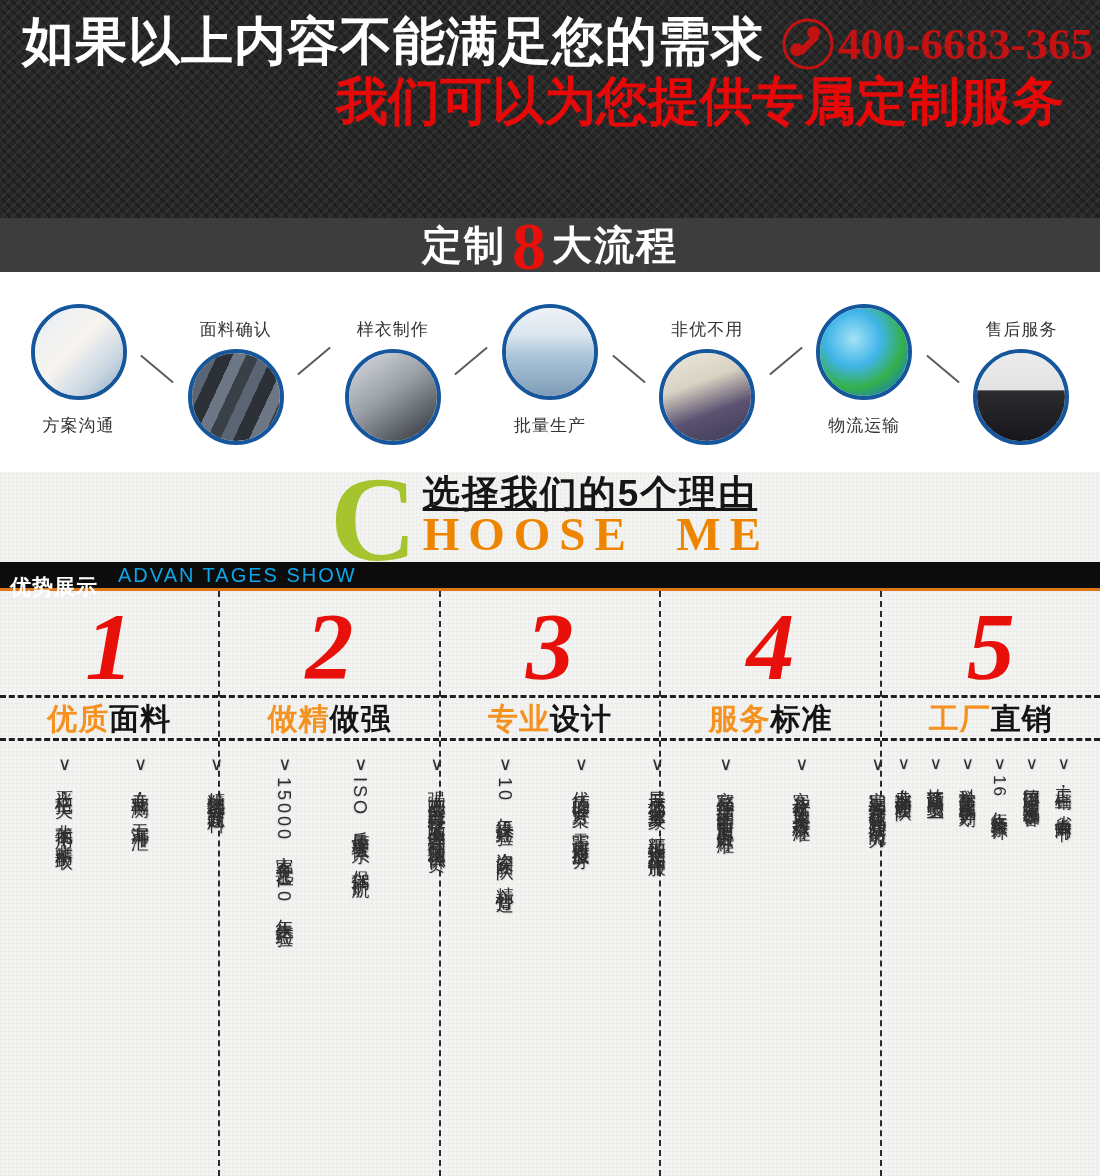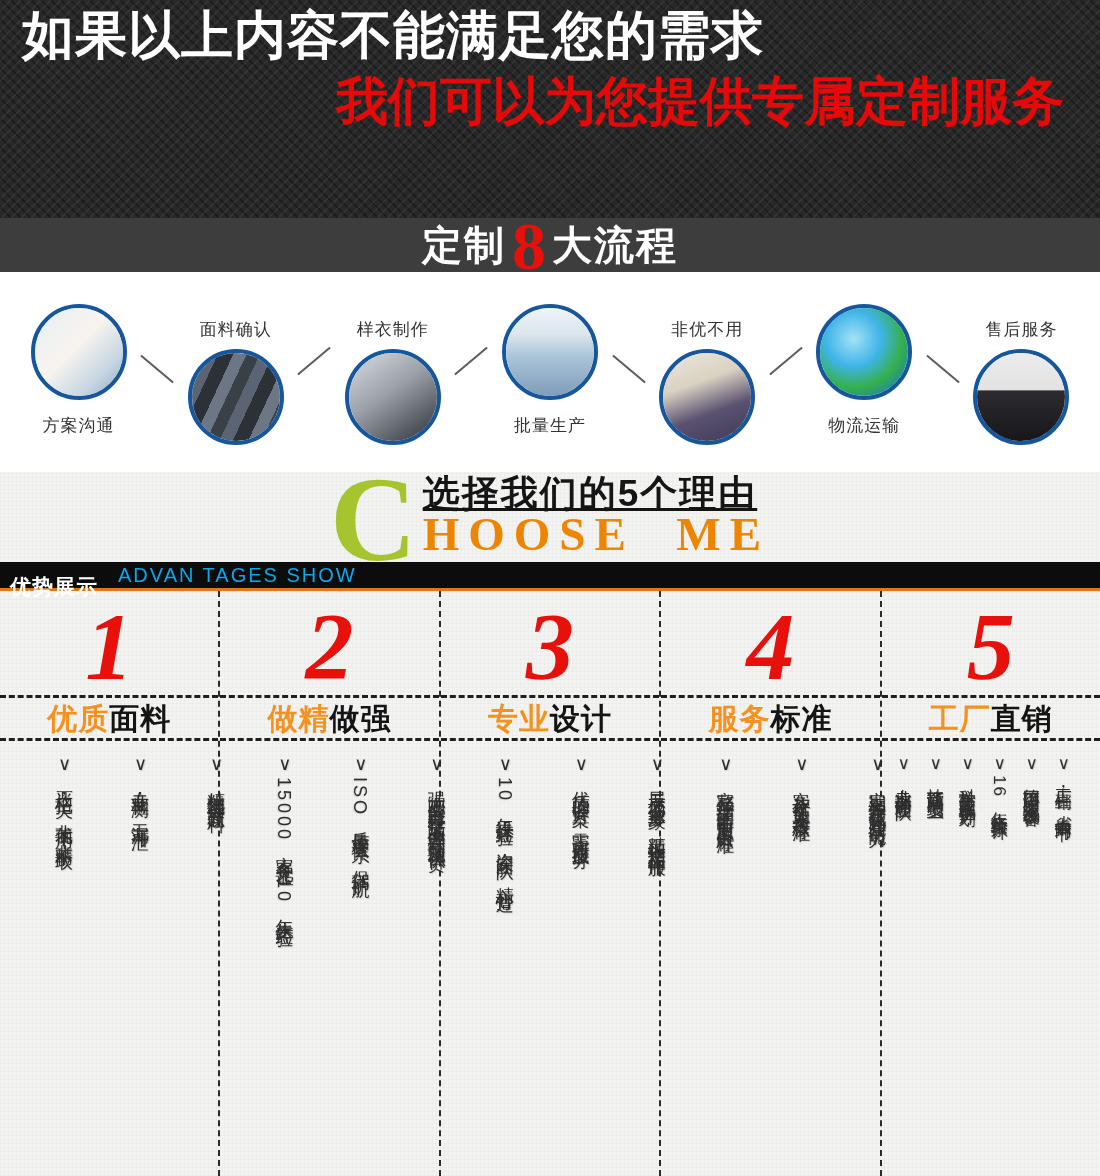--- a/index.html
+++ b/index.html
@@ -3,39 +3,39 @@
 <meta charset="utf-8">
 <style>
   * { margin:0; padding:0; box-sizing:border-box; }
   html,body { width:1100px; }
   body {
     font-family:"Liberation Sans", sans-serif;
     width:1100px; height:1176px; overflow:hidden; background:#fff;
   }
   
   .top-banner {
-    height:218px; padding-top:6px;
+    height:218px; padding-top:12px;
     background-color:#282828;
     background-image:
       repeating-linear-gradient(135deg, rgba(255,255,255,0.05) 0 2px, transparent 2px 7px),
       repeating-linear-gradient(45deg, rgba(0,0,0,0.28) 0 2px, transparent 2px 7px);
   }
   .line1-row { display:flex; align-items:flex-start; padding:0 22px; }
   .headline1 {
     font-size:52px; font-weight:bold; color:#ffffff; line-height:1.12;
     letter-spacing:1px; white-space:nowrap;
   }
   .phone { display:flex; align-items:center; margin-left:16px; margin-top:4px; }
   .phone-icon { width:56px; height:56px; flex:0 0 auto; }
   .phone-num {
     font-family:"Liberation Serif", serif; font-weight:bold; font-size:45px;
     color:#c41212; margin-left:2px; white-space:nowrap;
   }
   .headline2 {
-    text-align:right; padding-right:36px; margin-top:10px;
+    text-align:right; padding-right:36px; margin-top:2px;
     font-size:52px; font-weight:bold; color:#e50909; white-space:nowrap; line-height:1.05;
   }
   
   .process-bar {
     height:54px; background:#3d3d3d; display:flex; align-items:center; justify-content:center;
   }
   .pb-txt { font-size:40px; font-weight:bold; color:#ffffff; letter-spacing:2px; }
   .pb-num {
     font-family:"Liberation Serif", serif; font-size:68px; font-weight:bold;
     color:#e8100a; margin:0 6px; position:relative; top:1px; line-height:54px;
@@ -115,20 +115,31 @@
   .col.dense .col-body { padding-right:13px; font-size:17px; letter-spacing:2px; }
   .col.dense .strip { line-height:22px; margin-left:10px; }
   .mk { text-orientation:upright; }
 </style>
 </head>
 <body>
 
 <div class="top-banner">
   <div class="line1-row">
     <div class="headline1">如果以上内容不能满足您的需求</div>
+    <div class="phone">
+      <svg class="phone-icon" viewBox="0 0 56 56">
+        <circle cx="28" cy="28" r="24" fill="none" stroke="#c41212" stroke-width="3"></circle>
+        <g transform="rotate(-45 28 28)" fill="#c41212">
+          <rect x="15" y="25" width="26" height="7" rx="3.5"></rect>
+          <circle cx="16" cy="24" r="6.5"></circle>
+          <circle cx="40" cy="24" r="6.5"></circle>
+        </g>
+      </svg>
+      <span class="phone-num">400-6683-365</span>
+    </div>
   </div>
   <div class="headline2">我们可以为您提供专属定制服务</div>
 </div>
 
 <div class="process-bar">
   <span class="pb-txt">定制</span>
   <span class="pb-num">8</span>
   <span class="pb-txt">大流程</span>
 </div>
 

